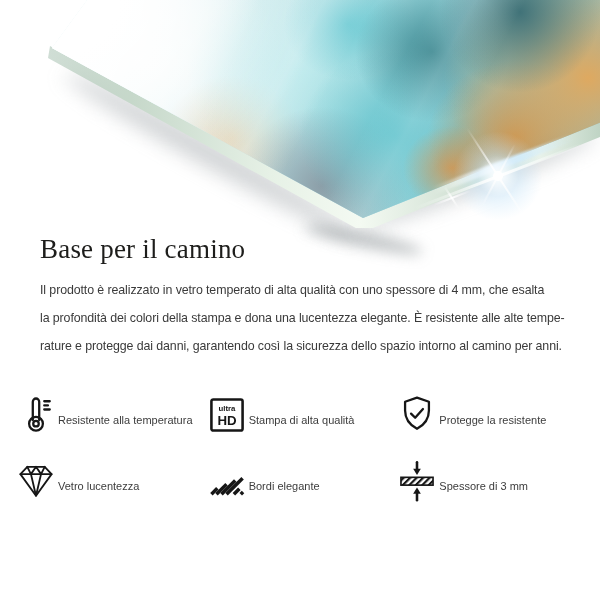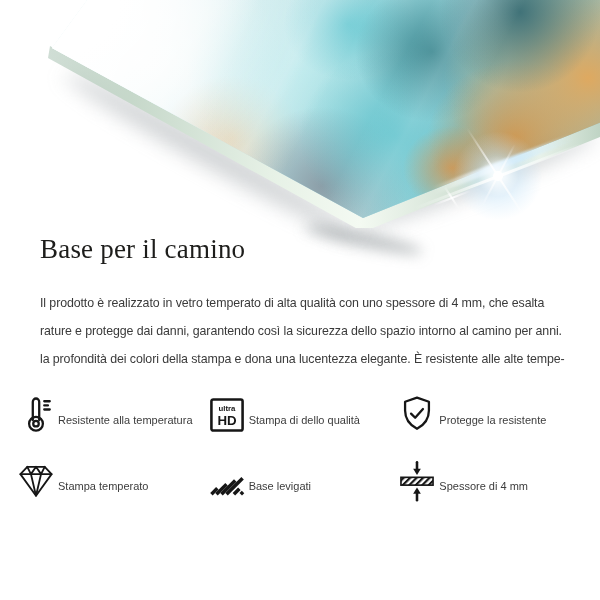--- a/index.html
+++ b/index.html
@@ -57,21 +57,21 @@
   .sparkle-small{position:absolute;left:452px;top:197px;}
   .sparkle-small .ray{position:absolute;top:0;height:1.6px;border-radius:2px;
       background:linear-gradient(90deg, rgba(255,255,255,0), rgba(255,255,255,.9), rgba(255,255,255,0));}
   .sr1{left:-20px;width:40px;transform:rotate(-21deg);}
   .sr2{left:-13px;width:26px;transform:rotate(57deg);}
 
   
   .content{position:absolute;left:0;top:228px;width:480px;padding:0 40px;box-sizing:border-box;}
   .title{margin:0;padding-top:3px;font-family:"Liberation Serif",serif;font-weight:400;
          font-size:27px;line-height:36px;color:#1d1d1b;letter-spacing:.2px;}
-  .desc{margin-top:22px;font-size:12.4px;line-height:28px;color:#3a3a3a;letter-spacing:-.1px;}
+  .desc{margin-top:9px;font-size:12.4px;line-height:28px;color:#3a3a3a;letter-spacing:-.1px;}
   .desc div{white-space:nowrap;}
 
   
   .features{position:absolute;left:0;top:393px;width:600px;padding:0 14px;box-sizing:border-box;
             display:grid;grid-template-columns:repeat(3,1fr);row-gap:22px;}
   .feature{display:flex;align-items:center;}
   .feature svg{width:44px;height:44px;display:block;}
   .feature .lbl{margin-top:9px;font-size:11px;line-height:14px;color:#3c3c3c;text-align:right;white-space:nowrap;}
   .ico{stroke:#161616;fill:none;stroke-width:2.5;stroke-linecap:round;stroke-linejoin:round;}
   .ico-fill{fill:#161616;stroke:none;}
@@ -105,22 +105,22 @@
       <div class="ray sr2"></div>
     </div>
   </div>
 
   <div class="content">
     <h1 class="title">
       <span>Base per il camino</span><br>
     </h1>
     <div class="desc">
       <div>Il prodotto è realizzato in vetro temperato di alta qualità con uno spessore di 4 mm, che esalta</div>
+      <div>la profondità dei colori della stampa e dona una lucentezza elegante. È resistente alle alte tempe-</div>
       <div>rature e protegge dai danni, garantendo così la sicurezza dello spazio intorno al camino per anni.</div>
-      <div>la profondità dei colori della stampa e dona una lucentezza elegante. È resistente alle alte tempe-</div>
     </div>
   </div>
 
   <div class="features">
 
     <div class="feature">
       <svg viewBox="0 0 48 48">
         <path class="ico" d="M20.5 29.5 L20.5 9.5 A3.5 3.5 0 0 1 27.5 9.5 L27.5 29.5"></path>
         <circle class="ico" cx="24" cy="33.5" r="7.5"></circle>
         <circle class="ico" cx="24" cy="33.5" r="3"></circle>
@@ -128,67 +128,67 @@
       </svg>
       <div class="lbl">Resistente alla temperatura</div>
     </div>
 
     <div class="feature">
       <svg viewBox="0 0 48 48">
         <rect class="ico" x="7" y="7" width="34" height="34" rx="2" style="stroke-width:2.8"></rect>
         <text class="hd-text" x="24" y="20" font-size="8.5"><tspan>ultra</tspan></text>
         <text class="hd-text" x="24" y="35" font-size="14.5"><tspan>HD</tspan></text>
       </svg>
-      <div class="lbl">Stampa di dello qualità</div>
+      <div class="lbl">Stampa di alta qualità</div>
     </div>
 
     <div class="feature">
       <svg viewBox="0 0 48 48">
         <path class="ico" d="M24 5 L37 9.5 V19 C37 28.5 31.5 35 24 39 C16.5 35 11 28.5 11 19 V9.5 Z"></path>
         <path class="ico" d="M17.5 22.5 L22 27 L30.5 17.5"></path>
       </svg>
       <div class="lbl">Protegge la resistente</div>
     </div>
 
     <div class="feature">
       <svg viewBox="0 0 48 48">
         <g class="ico" style="stroke-width:2">
           <path d="M14.5 8.5 H33.5 L41 16.5 L24 40 L7 16.5 Z"></path>
           <path d="M7 16.5 H41"></path>
           <path d="M14.5 8.5 L18.5 16.5 L24 8.5 L29.5 16.5 L33.5 8.5"></path>
           <path d="M18.5 16.5 L24 40 L29.5 16.5"></path>
         </g>
       </svg>
-      <div class="lbl">Stampa temperato</div>
+      <div class="lbl">Vetro lucentezza</div>
     </div>
 
     <div class="feature">
       <svg viewBox="0 0 48 48">
         <g stroke="#161616" stroke-width="3.8" stroke-linecap="butt" fill="none">
           <path d="M7 38.5 L13.5 32"></path>
           <path d="M12.5 38.5 L23.5 27.5"></path>
           <path d="M18 38.5 L33 23.5"></path>
           <path d="M23.5 38.5 L41 21"></path>
           <path d="M31.5 38.5 L37.5 32.5"></path>
           <path d="M39 38.5 L41.5 36"></path>
         </g>
       </svg>
-      <div class="lbl">Base levigati</div>
+      <div class="lbl">Bordi elegante</div>
     </div>
 
     <div class="feature">
       <svg viewBox="0 0 48 48">
         <defs>
           <pattern id="hatch6" patternUnits="userSpaceOnUse" width="5" height="5" patternTransform="rotate(45)">
             <rect width="2.4" height="5" fill="#161616"></rect>
           </pattern>
         </defs>
         <rect x="6.5" y="20" width="35" height="8.5" fill="url(#hatch6)" stroke="#161616" stroke-width="1.8"></rect>
         <path class="ico" style="stroke-width:2.8" d="M24 3.5 V10.5"></path>
         <polygon class="ico-fill" points="19.8,10.5 28.2,10.5 24,17.5"></polygon>
         <path class="ico" style="stroke-width:2.8" d="M24 45 V38"></path>
         <polygon class="ico-fill" points="19.8,38 28.2,38 24,31"></polygon>
       </svg>
-      <div class="lbl">Spessore di 4 mm</div>
+      <div class="lbl">Spessore di 3 mm</div>
     </div>
 
   </div>
 </div>
 
 </body></html>

